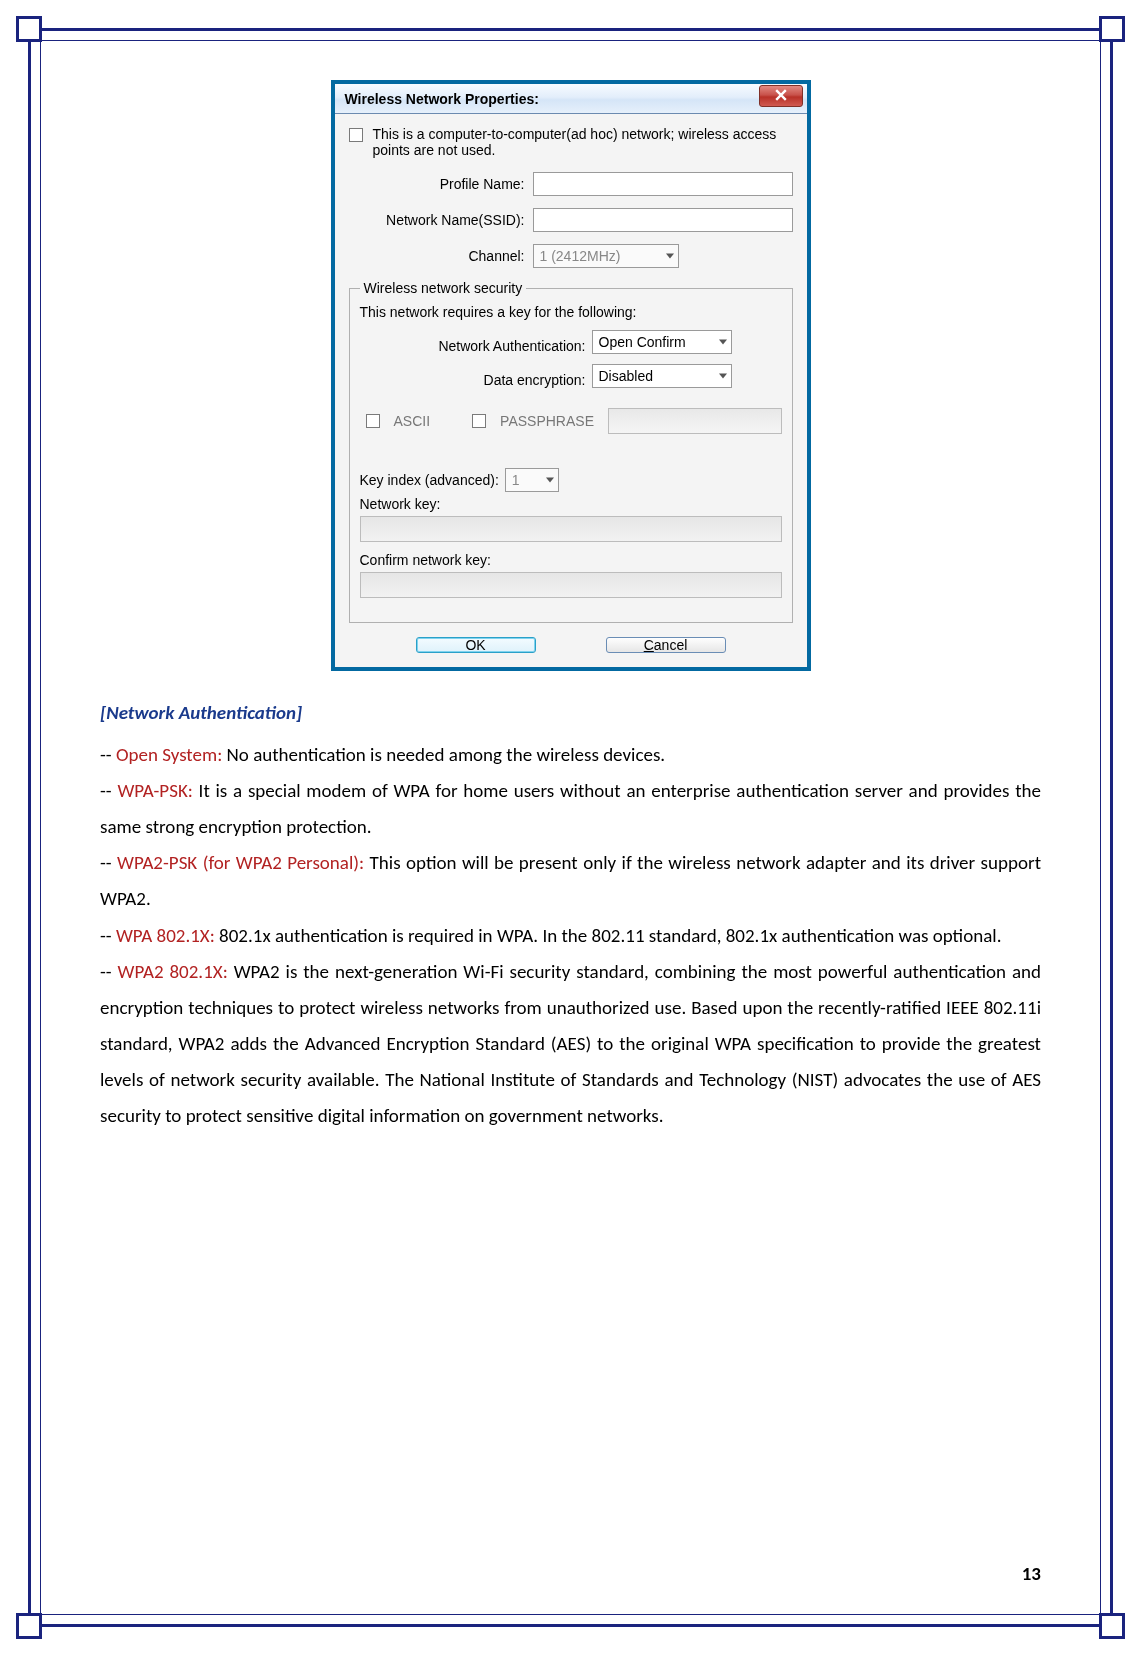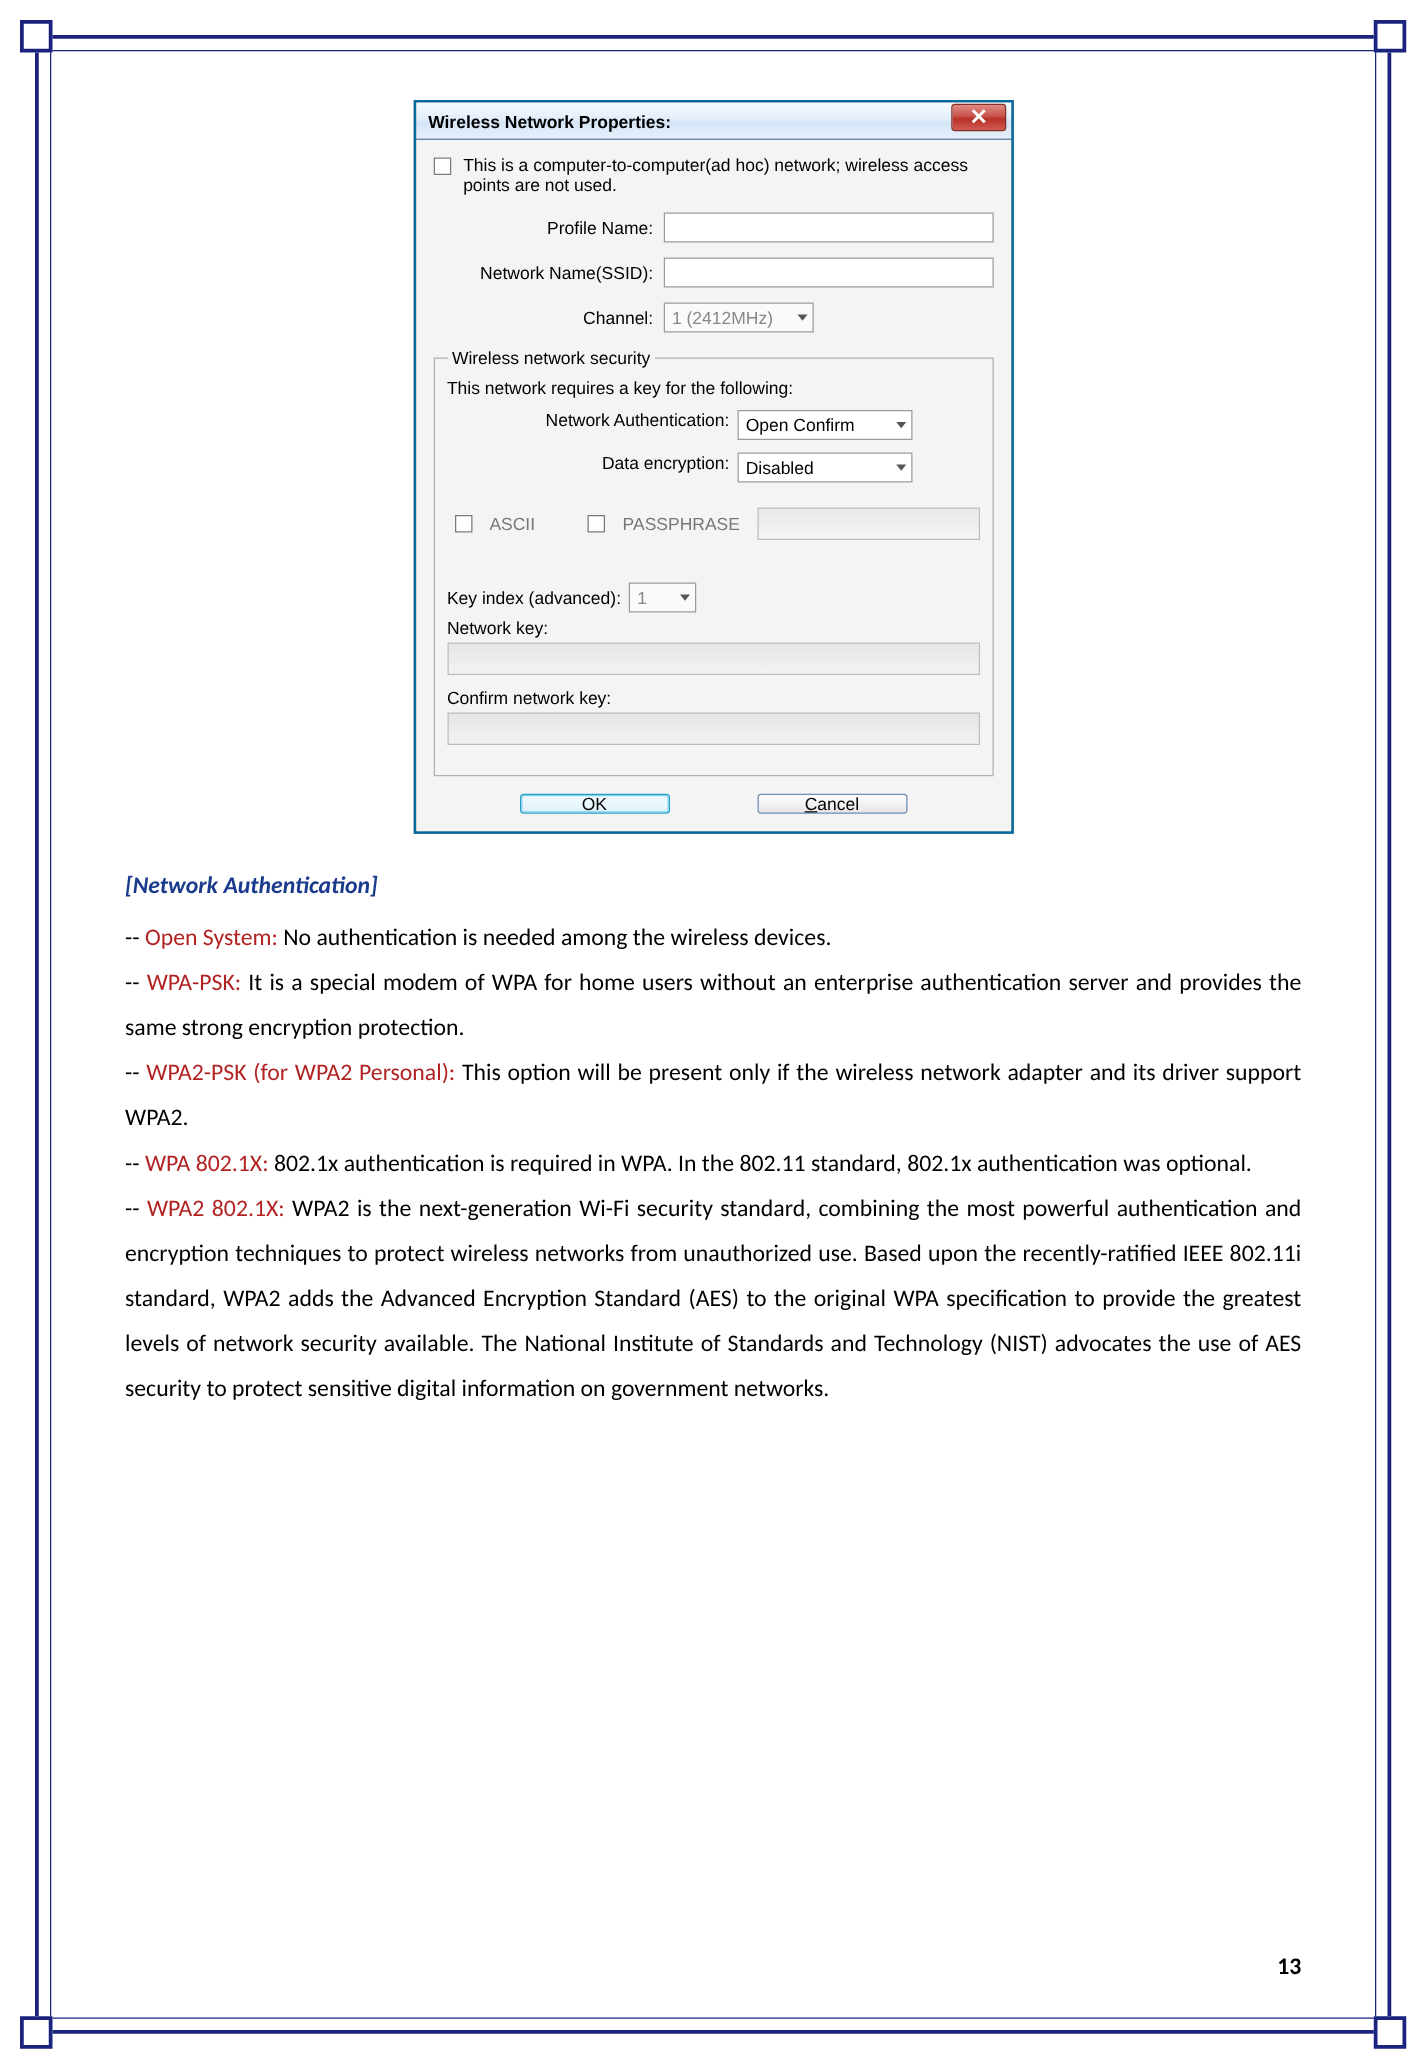--- a/index.html
+++ b/index.html
@@ -47,22 +47,22 @@
   }
 
   
   .dialog-wrap {
     display: flex;
     justify-content: center;
     margin-bottom: 24px;
   }
   .dialog {
     width: 480px;
-    border: 2px solid #0369a1;
-    background: #737373;
+    border: 4px solid #0369a1;
+    background: #84cc16;
     font-family: "Segoe UI", Tahoma, sans-serif;
     font-size: 14px;
     position: relative;
   }
   .titlebar {
     height: 30px;
     display: flex;
     align-items: center;
     justify-content: space-between;
     padding: 0 4px 0 10px;
@@ -151,21 +151,21 @@
   fieldset.security legend {
     padding: 0 4px;
     font-size: 14px;
   }
   .sec-note {
     font-size: 14px;
     margin-bottom: 10px;
   }
   .sec-row {
     display: flex;
-    align-items: flex-start;
+    align-items: flex-end;
     gap: 6px;
     margin-bottom: 10px;
   }
   .sec-row .label {
     width: 226px;
     text-align: right;
   }
   .sec-row .combo { width: 140px; }
   .enc-row {
     display: flex;
@@ -282,21 +282,21 @@
             <input class="text-input" value="" style="">
           </div>
 
           <div class="form-row">
             <span class="form-label">Network Name(SSID):</span>
             <input class="text-input" value="" style="">
           </div>
 
           <div class="form-row">
             <span class="form-label">Channel:</span>
-            <div class="combo disabled" style="width:120px">
+            <div class="combo disabled" style="width:146px">
               <span>1 (2412MHz)</span>
               <span class="arrow"></span>
             </div>
           </div>
 
           <fieldset class="security">
             <legend>Wireless network security</legend>
             <div class="sec-note">This network requires a key for the following:</div>
 
             <div class="sec-row">

